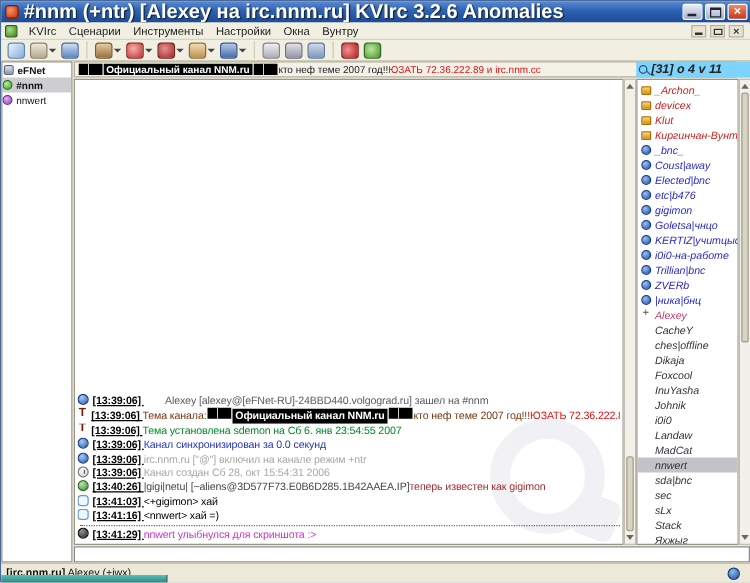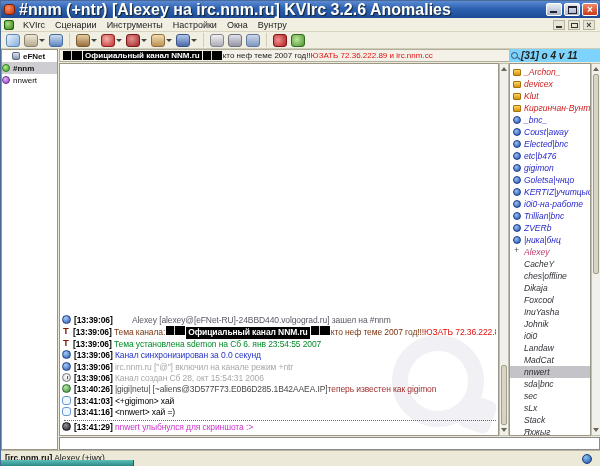--- a/index.html
+++ b/index.html
@@ -56,21 +56,21 @@
   .ic-cherries { background:radial-gradient(circle at 35% 45%,#f49090,#b02020); border:1px solid #801414; }
   .ic-dragon   { background:radial-gradient(circle at 40% 40%,#bce89a,#4a9030); border:1px solid #336c20; }
   .tsep { width:1px; height:14px; background:#cfccb8; margin:0 3px; }
 
   
   #workarea { position:absolute; left:0; top:48px; width:600px; height:401px; background:#ece9d8; }
 
   
   #tree { position:absolute; left:0; top:0; width:57px; height:401px; background:#fff;
     border:1px solid #9a9686; overflow:hidden; }
-  .tree-row { display:flex; align-items:center; height:12px; padding-left:10px; font-size:8px; color:#111; white-space:nowrap; }
+  .tree-row { display:flex; align-items:center; height:12px; padding-left:1px; font-size:8px; color:#111; white-space:nowrap; }
   .tree-row.net { font-weight:bold; }
   .tree-row.child { padding-left:0; }
   .tree-row.selected { background:#cdcdd2; font-weight:bold; }
   .t-ic { width:8px; height:8px; border-radius:50%; margin-right:3px; flex:none; }
   .t-net { border-radius:2px; background:linear-gradient(#dfe5ee,#8796b0); border:1px solid #5c6a84; }
   .t-chan { background:radial-gradient(circle at 35% 30%,#b8f090,#3fa030); border:1px solid #2a7820; }
   .t-query { background:radial-gradient(circle at 35% 30%,#e2b6f2,#9040c0); border:1px solid #6c2a94; }
 
   
   #topicbar { position:absolute; left:58px; top:0px; width:480px; height:13px; background:#f4f2e8;
@@ -84,21 +84,21 @@
     border:1px solid #8a8a92; font-size:8px; padding:1px 3px; color:#111; }
   #modeok { position:absolute; left:589px; top:1px; width:10px; height:11px;
     background:linear-gradient(#b4ec92,#47922e); border:1px solid #2f6c1e; }
 
   
   #chat { position:absolute; left:58px; top:14px; width:440px; height:373px; background:#fff;
     border:1px solid #9a9686; display:flex; flex-direction:column; justify-content:flex-end;
     padding:1px 2px 2px 2px; overflow:hidden; }
   .msg { font-size:8.5px; line-height:11.4px; letter-spacing:-0.1px; white-space:nowrap;
     overflow:hidden; color:#000; position:relative; z-index:2; }
-  .msg .time { font-weight:bold; color:#000; }
+  .msg .time { font-weight:bold; color:#000;text-decoration:underline; }
   .mi { display:inline-block; width:9px; height:9px; margin-right:3px; vertical-align:-1px; position:relative; }
   .mi-join,.mi-sync,.mi-mode { border-radius:50%; background:radial-gradient(circle at 35% 30%,#a6ccf6,#2858b0); border:1px solid #1c3f84; }
   .mi-topic { width:8px; }
   .mi-topic::before { content:"T"; color:#7f1800; font-weight:bold; font-size:9.5px; position:absolute; top:-2px; left:1px; }
   .mi-clock { border-radius:50%; background:radial-gradient(circle at 50% 40%,#fff,#cfcfd4); border:1px solid #77777f; }
   .mi-clock::before { content:""; position:absolute; left:4px; top:2px; width:1px; height:3px; background:#555; }
   .mi-nick { border-radius:50%; background:radial-gradient(circle at 35% 30%,#bce8a6,#3a8a3a); border:1px solid #2c6c2c; }
   .mi-balloon { background:#eef6ff; border:1px solid #6898d0; border-radius:3px; }
   .mi-action { border-radius:50%; background:radial-gradient(circle at 35% 30%,#909098,#26262c); border:1px solid #111; }
   .separator { border-top:1px dotted #6a6a6a; margin:1px 0 1px 2px; position:relative; z-index:2; }

